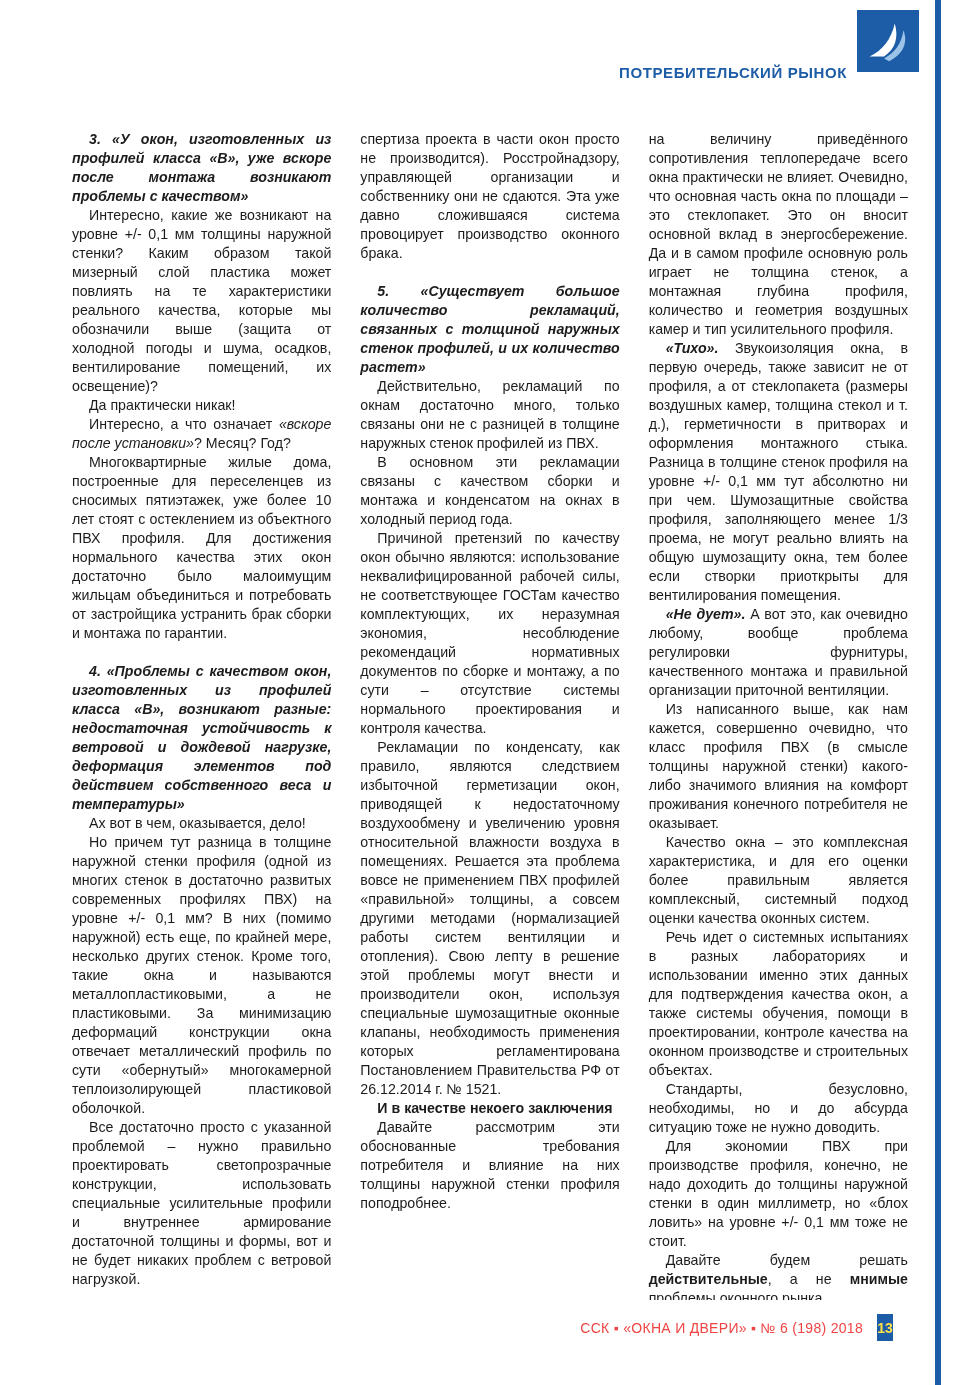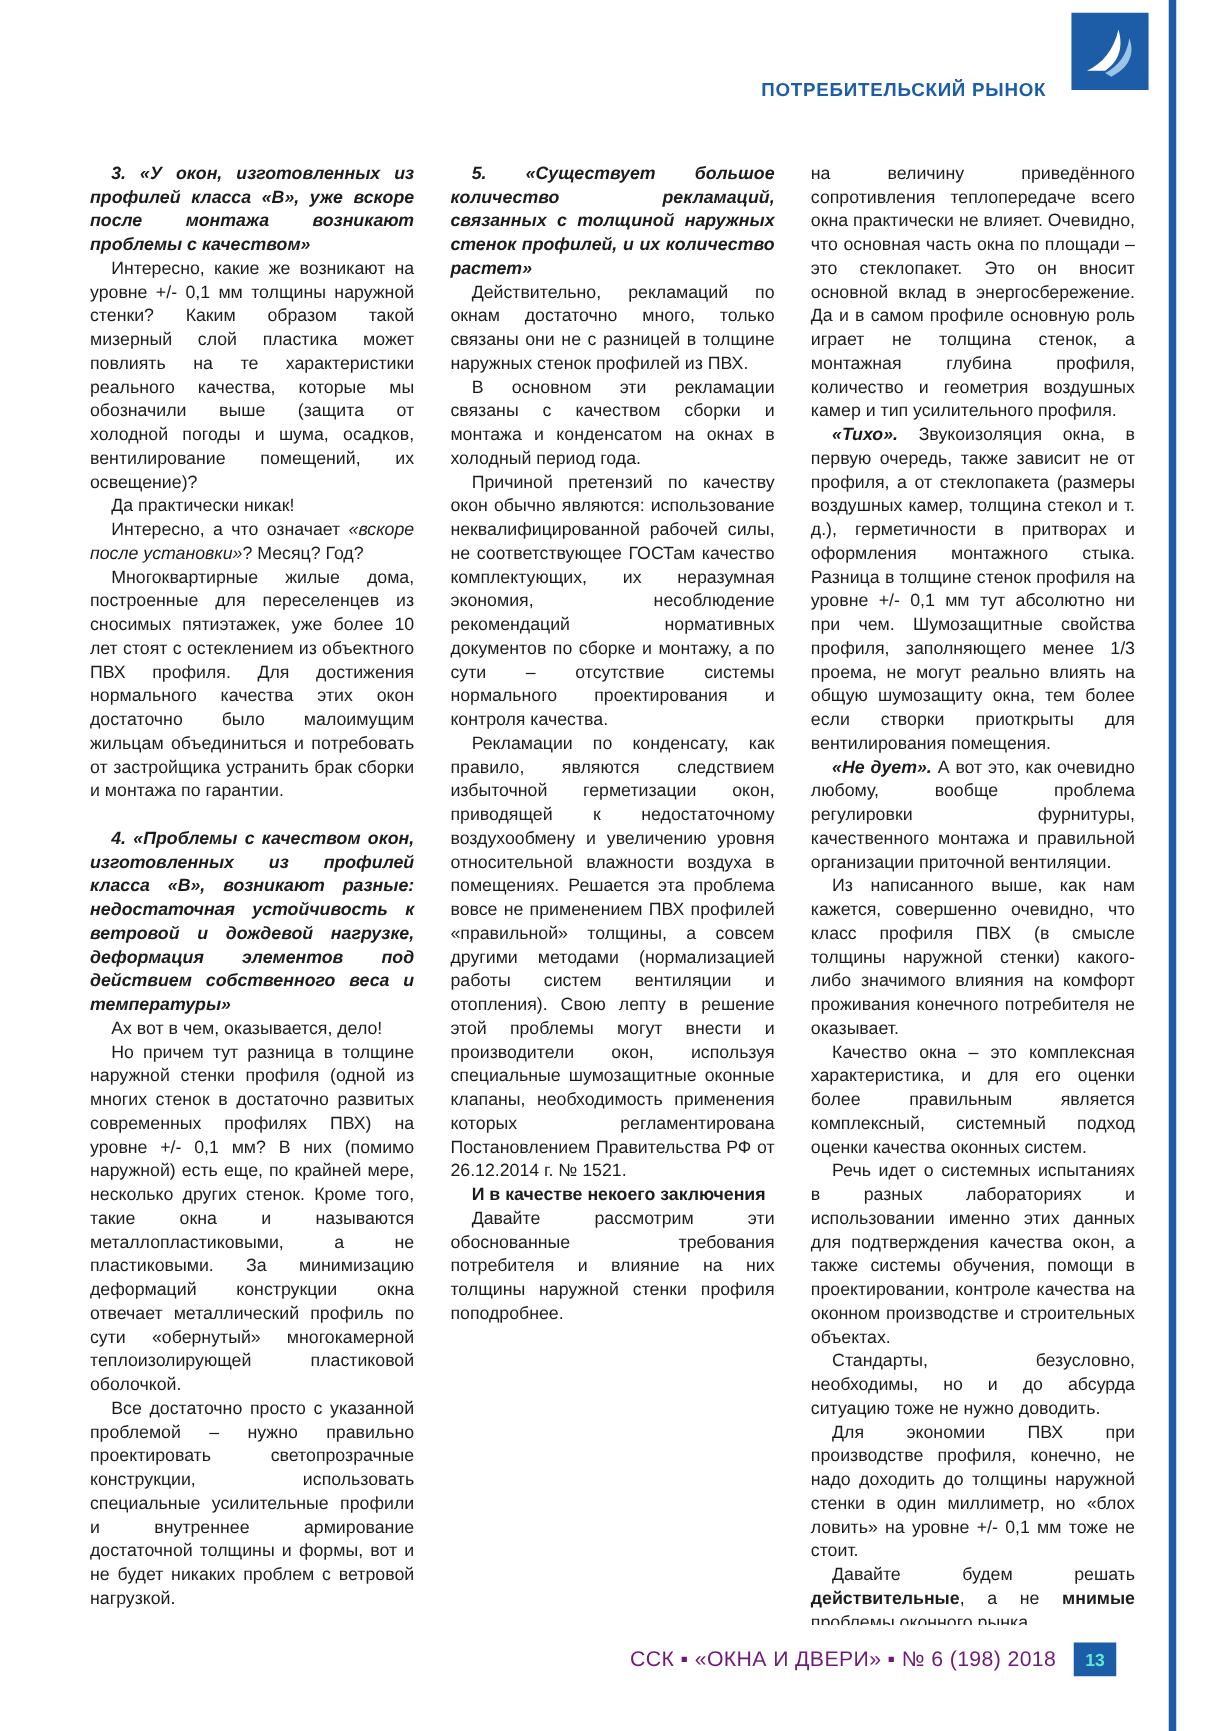--- a/index.html
+++ b/index.html
@@ -12,21 +12,21 @@
   }
   .right-bar {
     position:absolute; top:0; right:39px; width:6px; height:1385px;
     background:var(--accent);
   }
   .logo {
     position:absolute; top:10px; right:61px; width:62px; height:62px;
   }
   .logo svg { display:block; width:62px; height:62px; }
   .section-header {
-    position:absolute; top:64px; right:143px;
+    position:absolute; top:64px; right:133px;
     color:var(--accent); font-weight:bold; font-size:15px;
     letter-spacing:0.6px;
   }
   .columns {
     position:absolute; left:72px; top:130px; width:836px; height:1170px;
     display:flex; gap:29px; overflow:hidden;
   }
   .col {
     flex:1 1 0; font-size:14.2px; line-height:19px; text-align:justify;
     hyphens:auto; -webkit-hyphens:auto;
@@ -37,24 +37,24 @@
   .subheading { font-weight:bold; text-indent:17px; }
   .col > :first-child { margin-top:0; }
   .bi { font-weight:bold; font-style:italic; }
   .bold { font-weight:bold; }
   .it { font-style:italic; }
   .footer {
     position:absolute; top:1314px; right:87px;
     display:flex; align-items:center; gap:14px;
   }
   .journal-line {
-    font-size:17px; color:#701a75; letter-spacing:0.3px;
+    font-size:14px; color:#ef4444; letter-spacing:0.3px;
   }
   .page-num {
-    width:34px; height:27px; background:var(--accent); color:#5eead4;
+    width:16px; height:27px; background:var(--accent); color:#fde047;
     font-weight:bold; font-size:14px;
     display:flex; align-items:center; justify-content:center;
   }
 </style>
 </head>
 <body>
 
 <div class="right-bar"></div>
 
 <div class="logo">
@@ -75,20 +75,21 @@
     <p class="para">Да практически никак!</p>
     <p class="para"><span>Интересно, а что означает </span><i class="it">«вскоре после установки»</i><span>? Месяц? Год?</span></p>
     <p class="para">Многоквартирные жилые дома, построенные для переселенцев из сносимых пятиэтажек, уже более 10 лет стоят с остеклением из объектного ПВХ профиля. Для достижения нормального качества этих окон достаточно было малоимущим жильцам объединиться и потребовать от застройщика устранить брак сборки и монтажа по гарантии.</p>
     <p class="qheading">4. «Проблемы с качеством окон, изготовленных из профилей класса «В», возникают разные: недостаточная устойчивость к ветровой и дождевой нагрузке, деформация элементов под действием собственного веса и температуры»</p>
     <p class="para">Ах вот в чем, оказывается, дело!</p>
     <p class="para">Но причем тут разница в толщине наружной стенки профиля (одной из многих стенок в достаточно развитых современных профилях ПВХ) на уровне +/- 0,1 мм? В них (помимо наружной) есть еще, по крайней мере, несколько других стенок. Кроме того, такие окна и называются металлопластиковыми, а не пластиковыми. За минимизацию деформаций конструкции окна отвечает металлический профиль по сути «обернутый» многокамерной теплоизолирующей пластиковой оболочкой.</p>
     <p class="para">Все достаточно просто с указанной проблемой – нужно правильно проектировать светопрозрачные конструкции, использовать специальные усилительные профили и внутреннее армирование достаточной толщины и формы, вот и не будет никаких проблем с ветровой нагрузкой.</p>
   </div>
 
   <div class="col">
+    <p class="cont">спертиза проекта в части окон просто не производится). Росстройнадзору, управляющей организации и собственнику они не сдаются. Эта уже давно сложившаяся система провоцирует производство оконного брака.</p>
     <p class="qheading">5. «Существует большое количество рекламаций, связанных с толщиной наружных стенок профилей, и их количество растет»</p>
     <p class="para">Действительно, рекламаций по окнам достаточно много, только связаны они не с разницей в толщине наружных стенок профилей из ПВХ.</p>
     <p class="para">В основном эти рекламации связаны с качеством сборки и монтажа и конденсатом на окнах в холодный период года.</p>
     <p class="para">Причиной претензий по качеству окон обычно являются: использование неквалифицированной рабочей силы, не соответствующее ГОСТам качество комплектующих, их неразумная экономия, несоблюдение рекомендаций нормативных документов по сборке и монтажу, а по сути – отсутствие системы нормального проектирования и контроля качества.</p>
     <p class="para">Рекламации по конденсату, как правило, являются следствием избыточной герметизации окон, приводящей к недостаточному воздухообмену и увеличению уровня относительной влажности воздуха в помещениях. Решается эта проблема вовсе не применением ПВХ профилей «правильной» толщины, а совсем другими методами (нормализацией работы систем вентиляции и отопления). Свою лепту в решение этой проблемы могут внести и производители окон, используя специальные шумозащитные оконные клапаны, необходимость применения которых регламентирована Постановлением Правительства РФ от 26.12.2014 г. № 1521.</p>
     <p class="subheading">И в качестве некоего заключения</p>
     <p class="para">Давайте рассмотрим эти обоснованные требования потребителя и влияние на них толщины наружной стенки профиля поподробнее.</p>
 
   </div>
 

